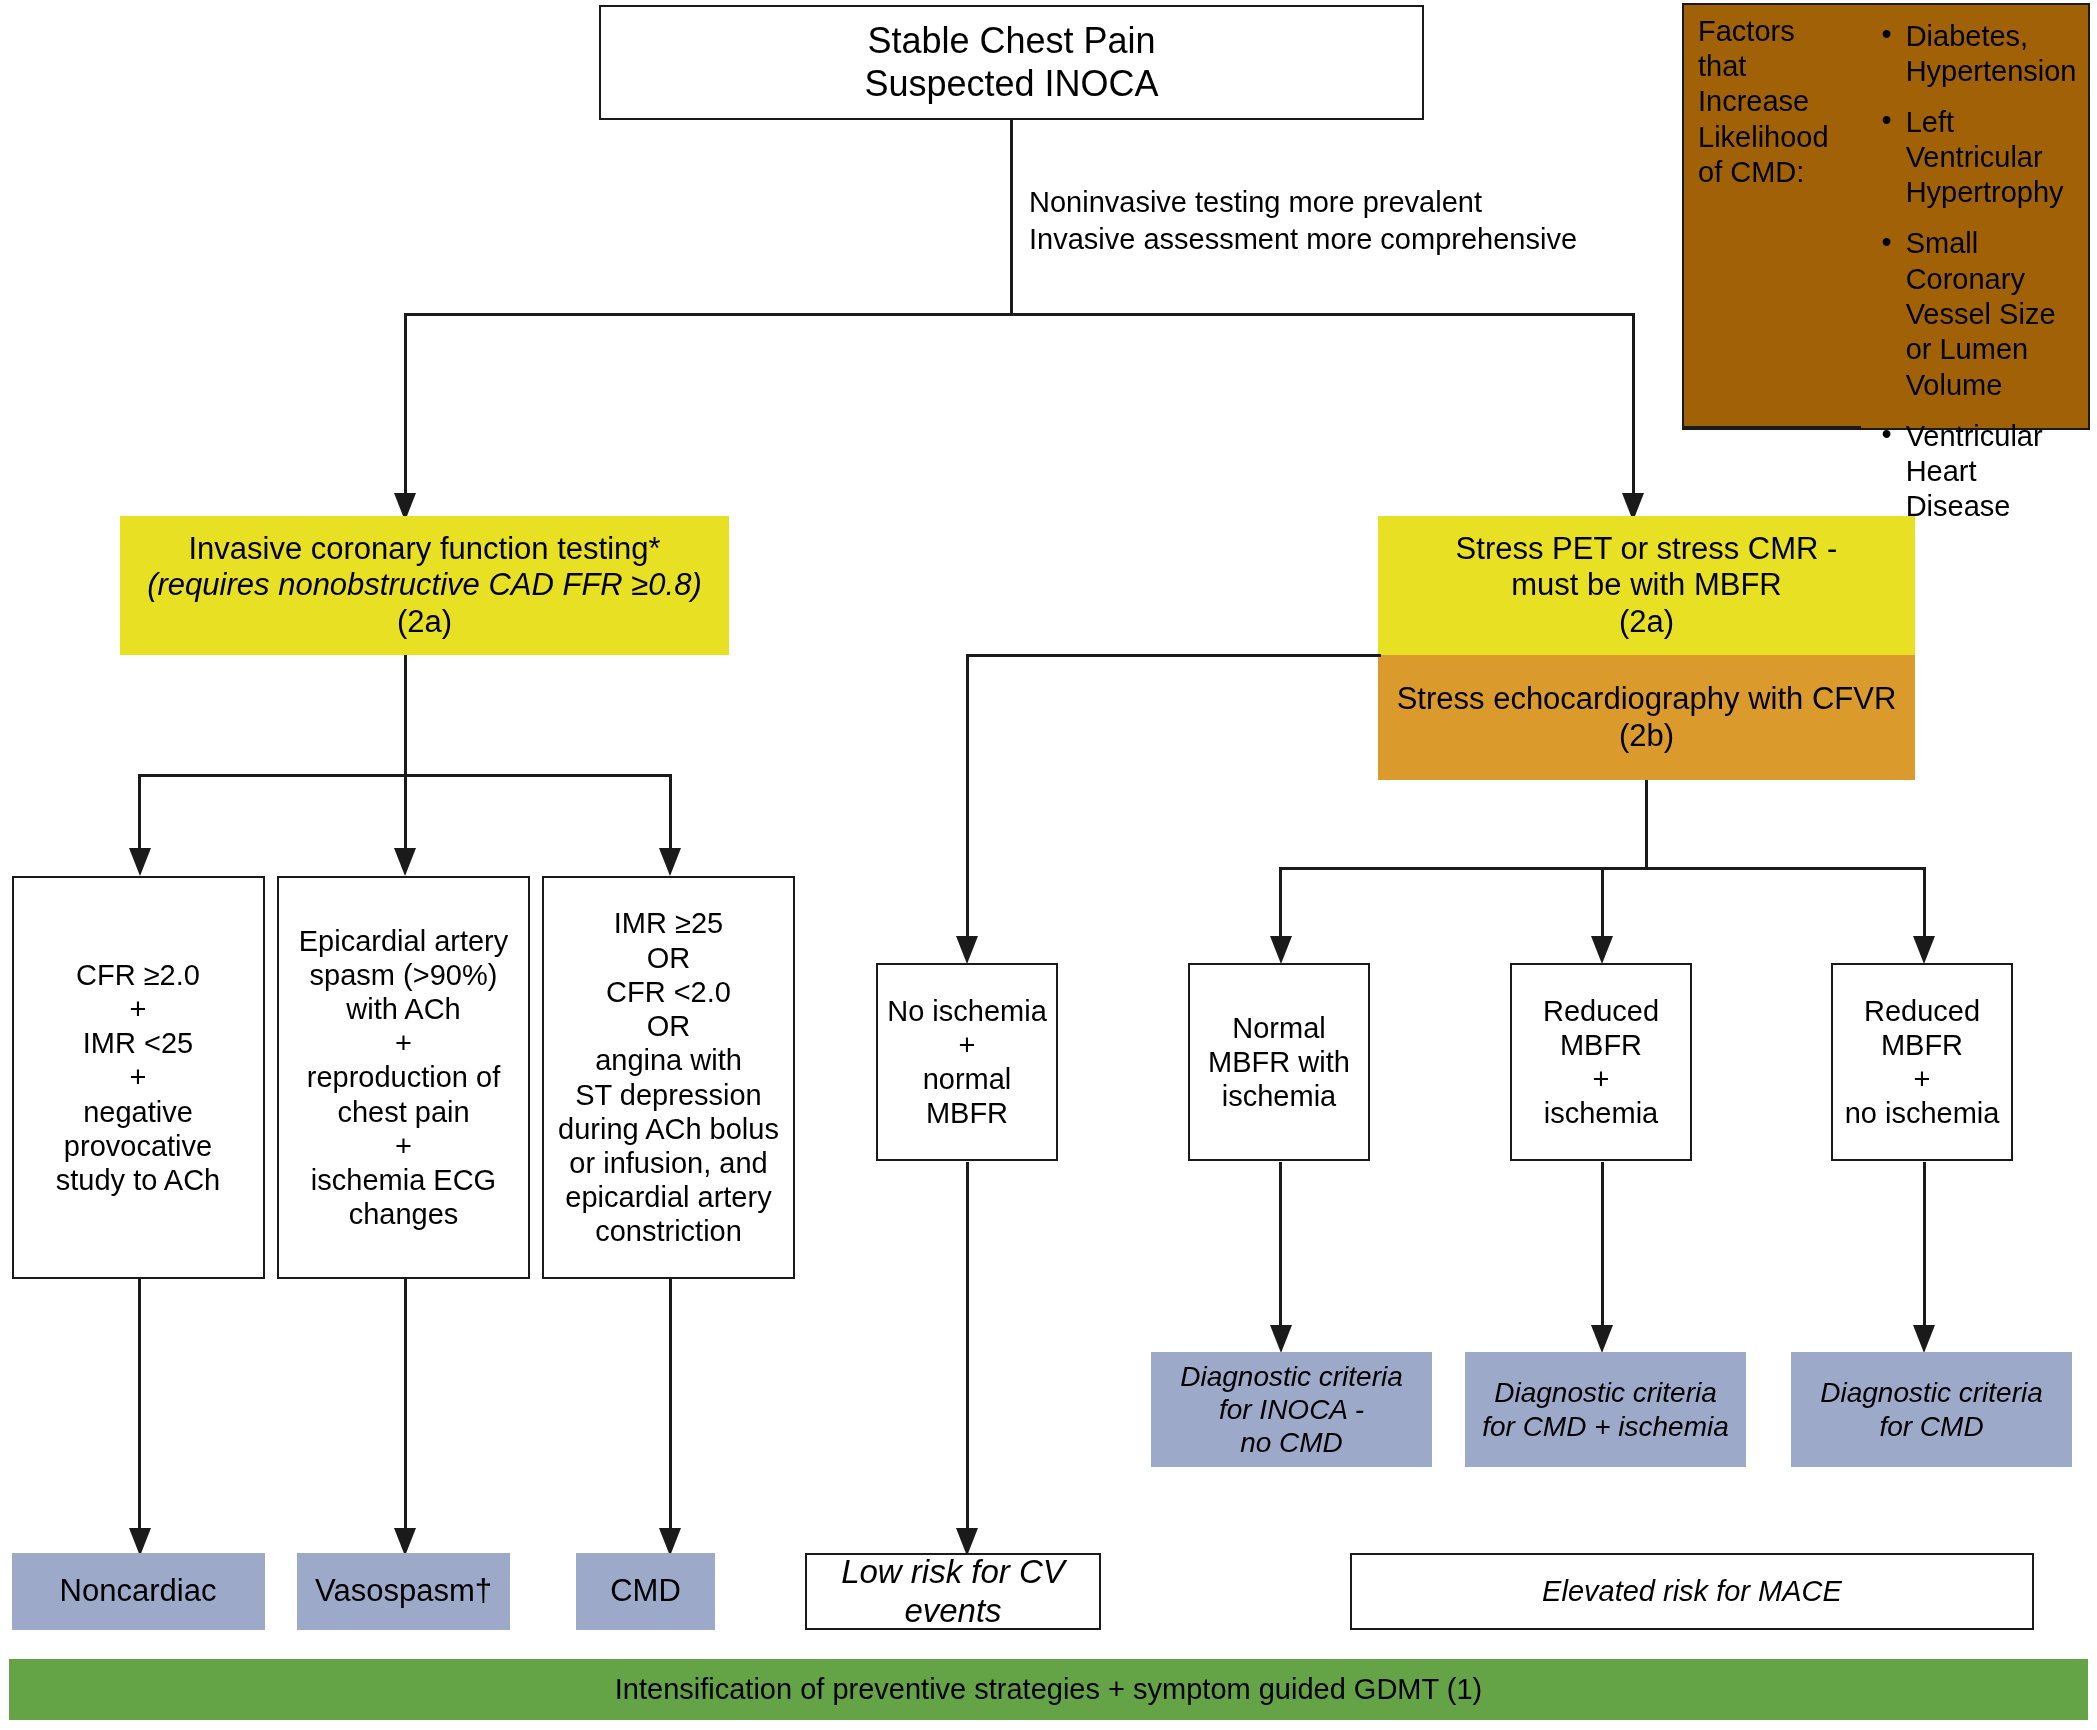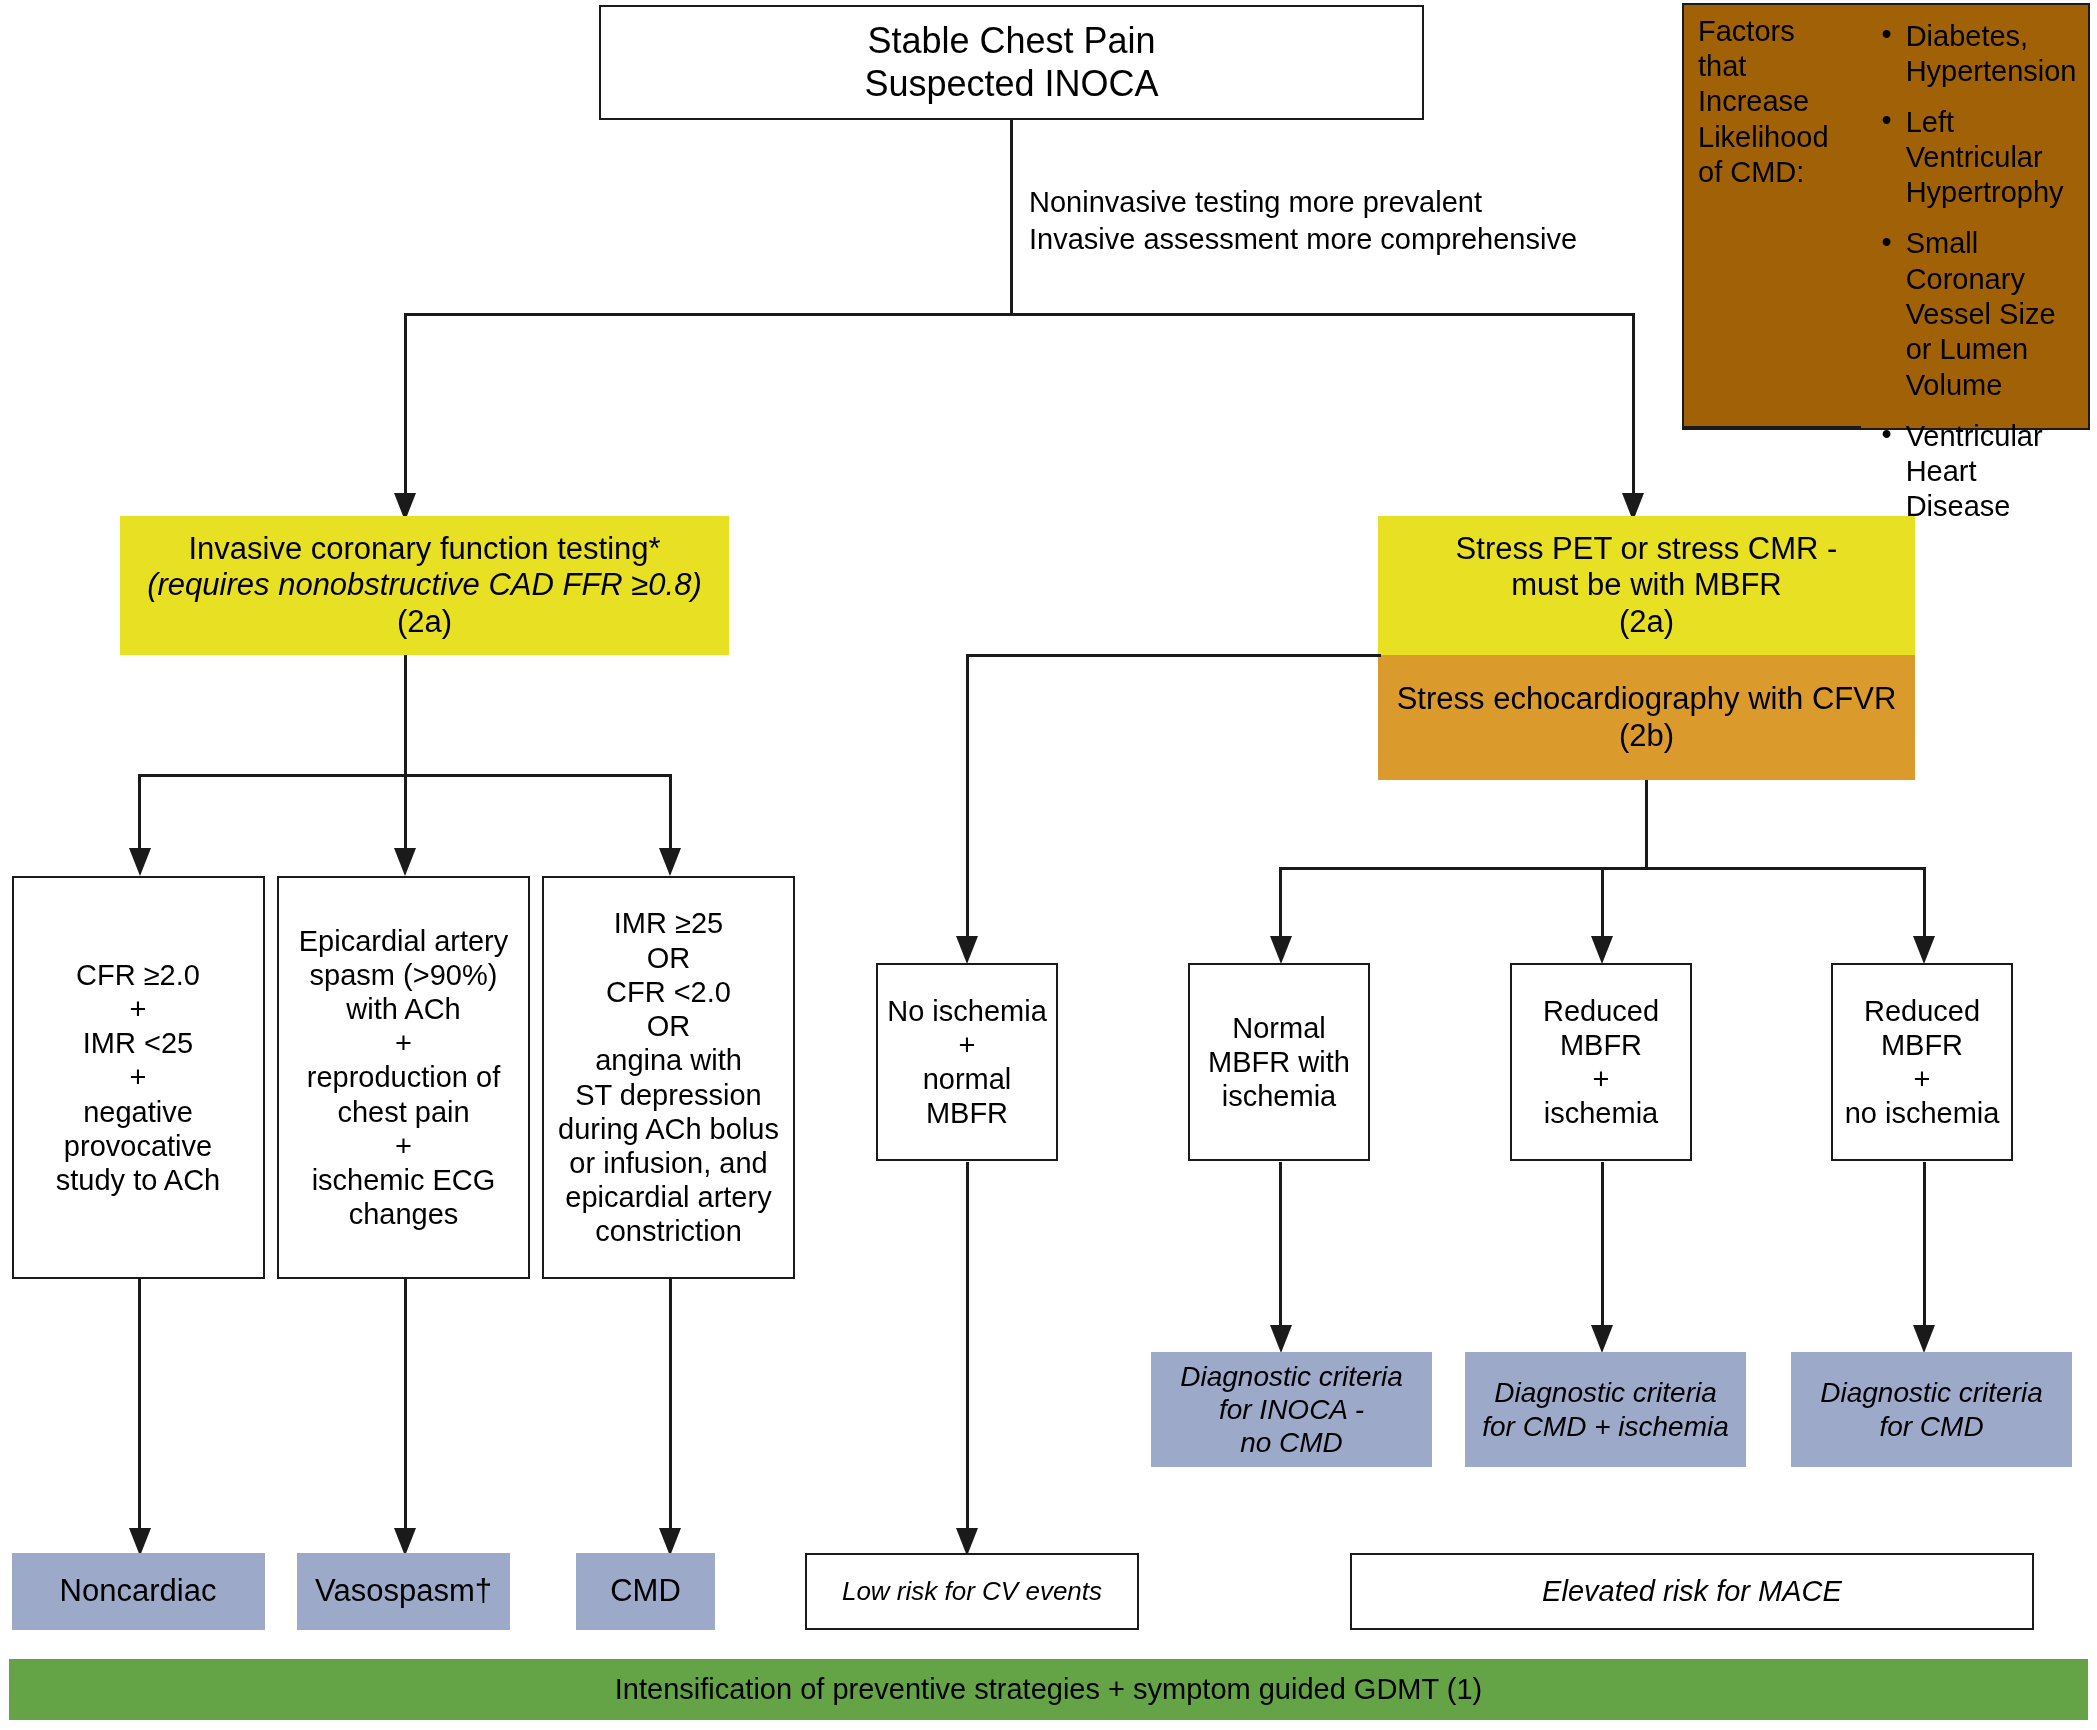--- a/index.html
+++ b/index.html
@@ -147,21 +147,21 @@
   </div>
 
   <div class="box bordered" style="left:277px; top:876px; width:253px; height:403px; font-size:29px;">
     <div>Epicardial artery</div>
     <div>spasm (&gt;90%)</div>
     <div>with ACh</div>
     <div>+</div>
     <div>reproduction of</div>
     <div>chest pain</div>
     <div>+</div>
-    <div>ischemic ECG</div>
+    <div>ischemia ECG</div>
     <div>changes</div>
   </div>
 
   <div class="box bordered" style="left:542px; top:876px; width:253px; height:403px; font-size:29px;">
     <div>IMR ≥25</div>
     <div>OR</div>
     <div>CFR &lt;2.0</div>
     <div>OR</div>
     <div>angina with</div>
     <div>ST depression</div>
@@ -257,21 +257,21 @@
   <div class="box bluegray ital" style="left:1465px; top:1352px; width:281px; height:115px; font-size:28px;">
     <div>Diagnostic criteria</div>
     <div>for CMD + ischemia</div>
   </div>
 
   <div class="box bluegray ital" style="left:1791px; top:1352px; width:281px; height:115px; font-size:28px;">
     <div>Diagnostic criteria</div>
     <div>for CMD</div>
   </div>
 
-  <div class="box bordered ital" style="left:805px; top:1553px; width:334px; height:77px; font-size:26px;">
+  <div class="box bordered ital" style="left:805px; top:1553px; width:296px; height:77px; font-size:33px;">
     <div>Low risk for CV events</div>
   </div>
   <div class="box bordered ital" style="left:1318px; top:1553px; width:684px; height:77px; font-size:29px;margin-left:32px;">
     <div>Elevated risk for MACE</div>
   </div>
 
   <div class="box green" style="left:9px; top:1659px; width:2079px; height:61px; font-size:29px;">
     <div>Intensification of preventive strategies + symptom guided GDMT (1)</div>
   </div>
 

